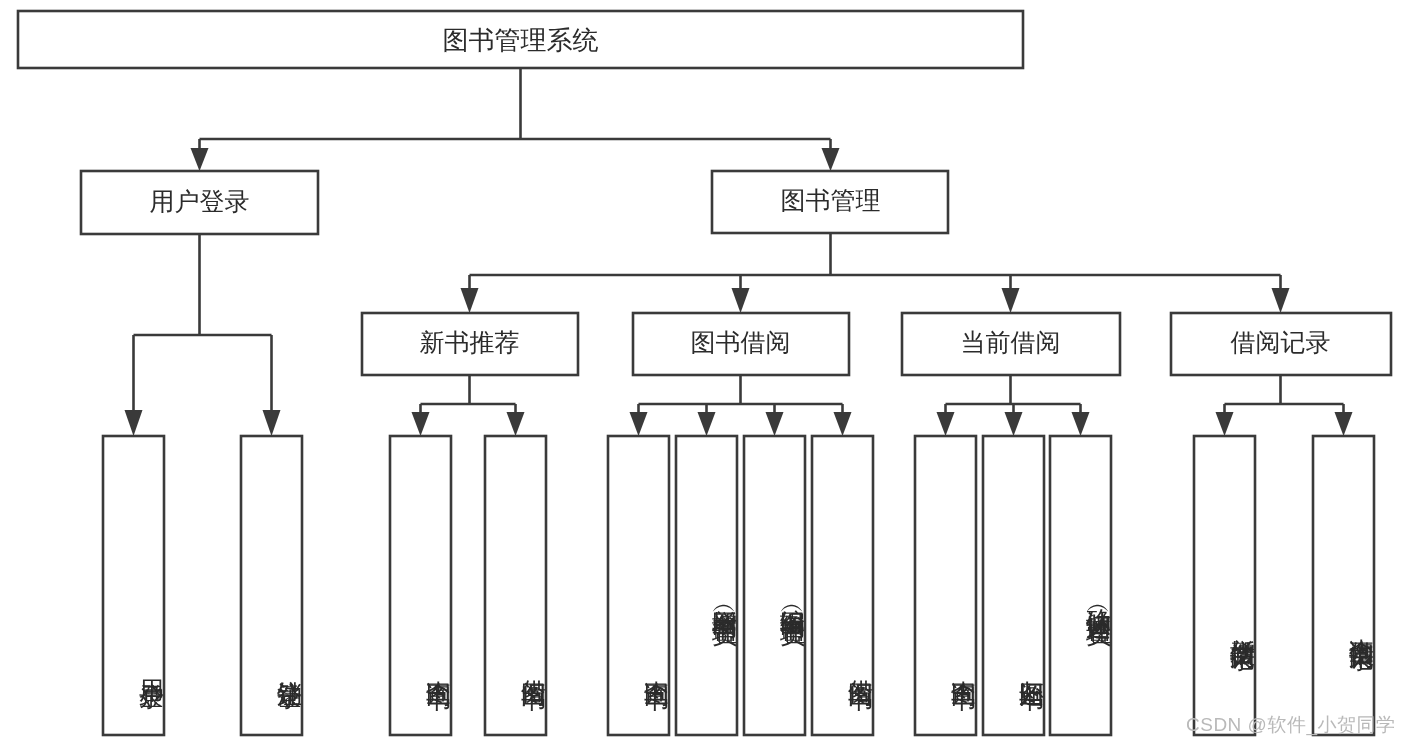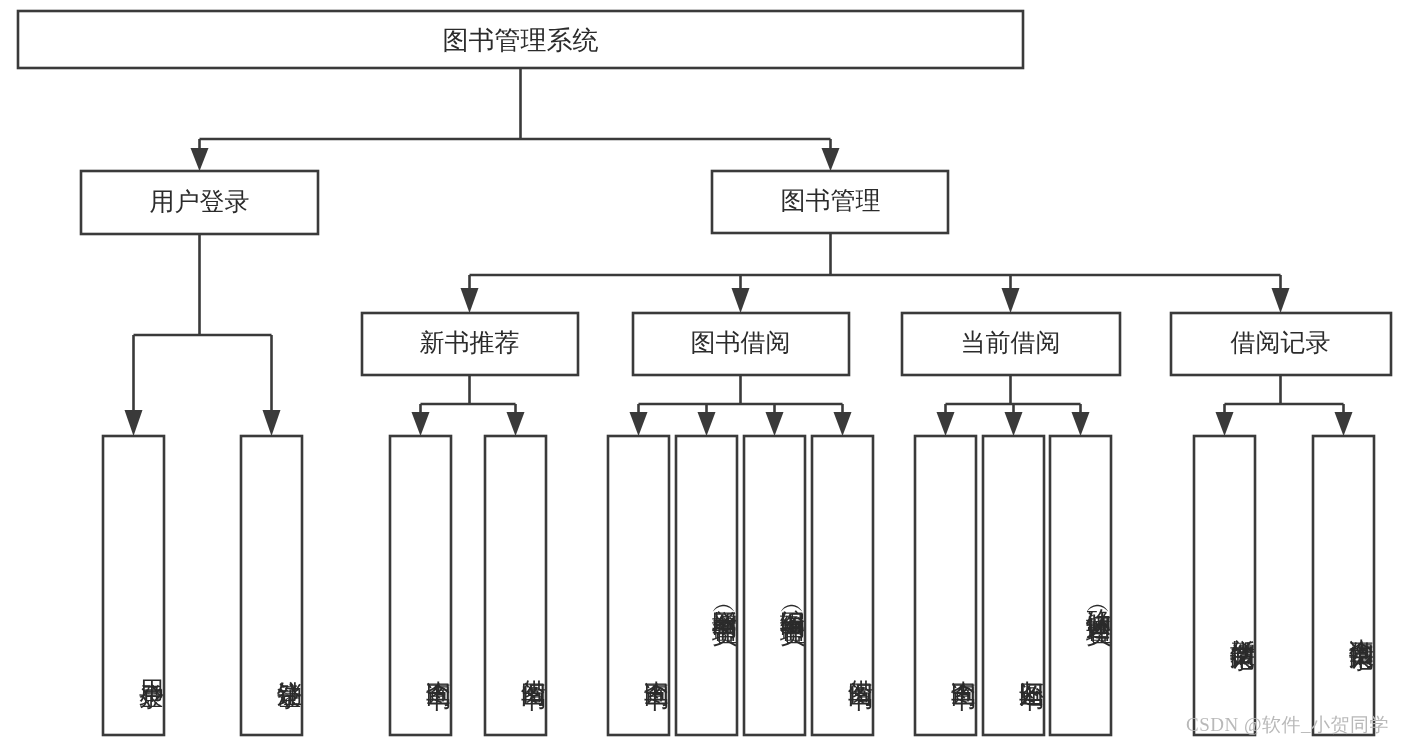--- a/index.html
+++ b/index.html
@@ -68,21 +68,21 @@
     white-space: nowrap;
     pointer-events: none;
     display: flex;
     align-items: flex-start;
     justify-content: center;
   }
   .watermark {
     position: absolute;
     left: 1186px;
     top: 712px;
-    font-family: Liberation Serif, serif;
+    font-family: Liberation Sans, sans-serif;
     font-size: 19px;
     color: #b9b9b9;
     white-space: nowrap;
     letter-spacing: 0.5px;
   }
 </style>
 </head>
 <body>
 
 <div id="diagram-root">

